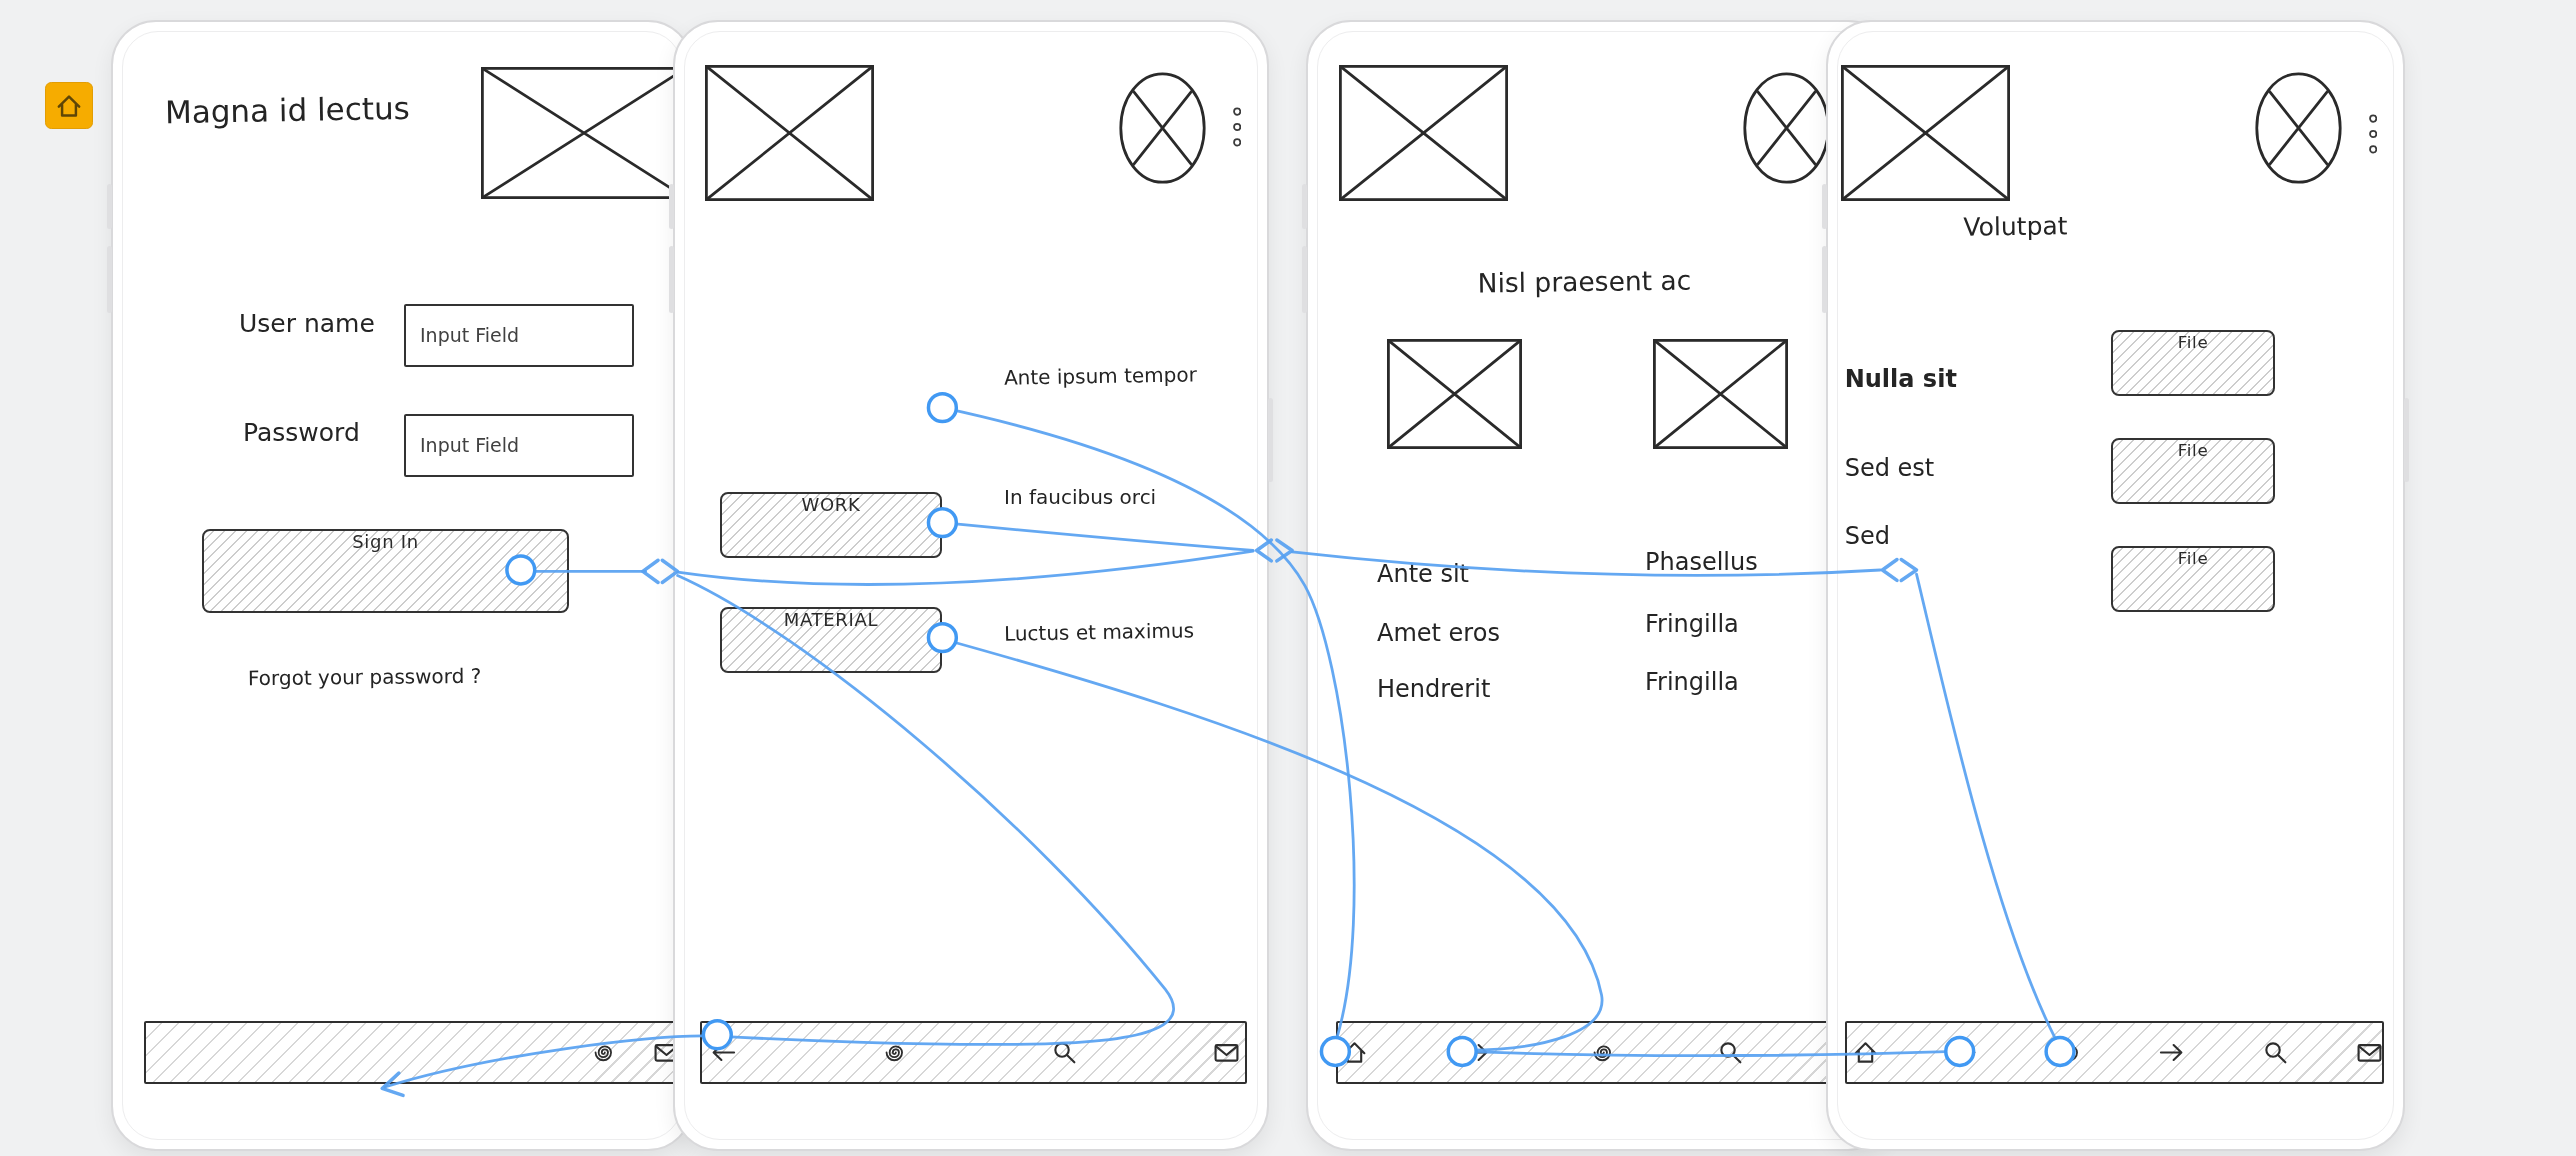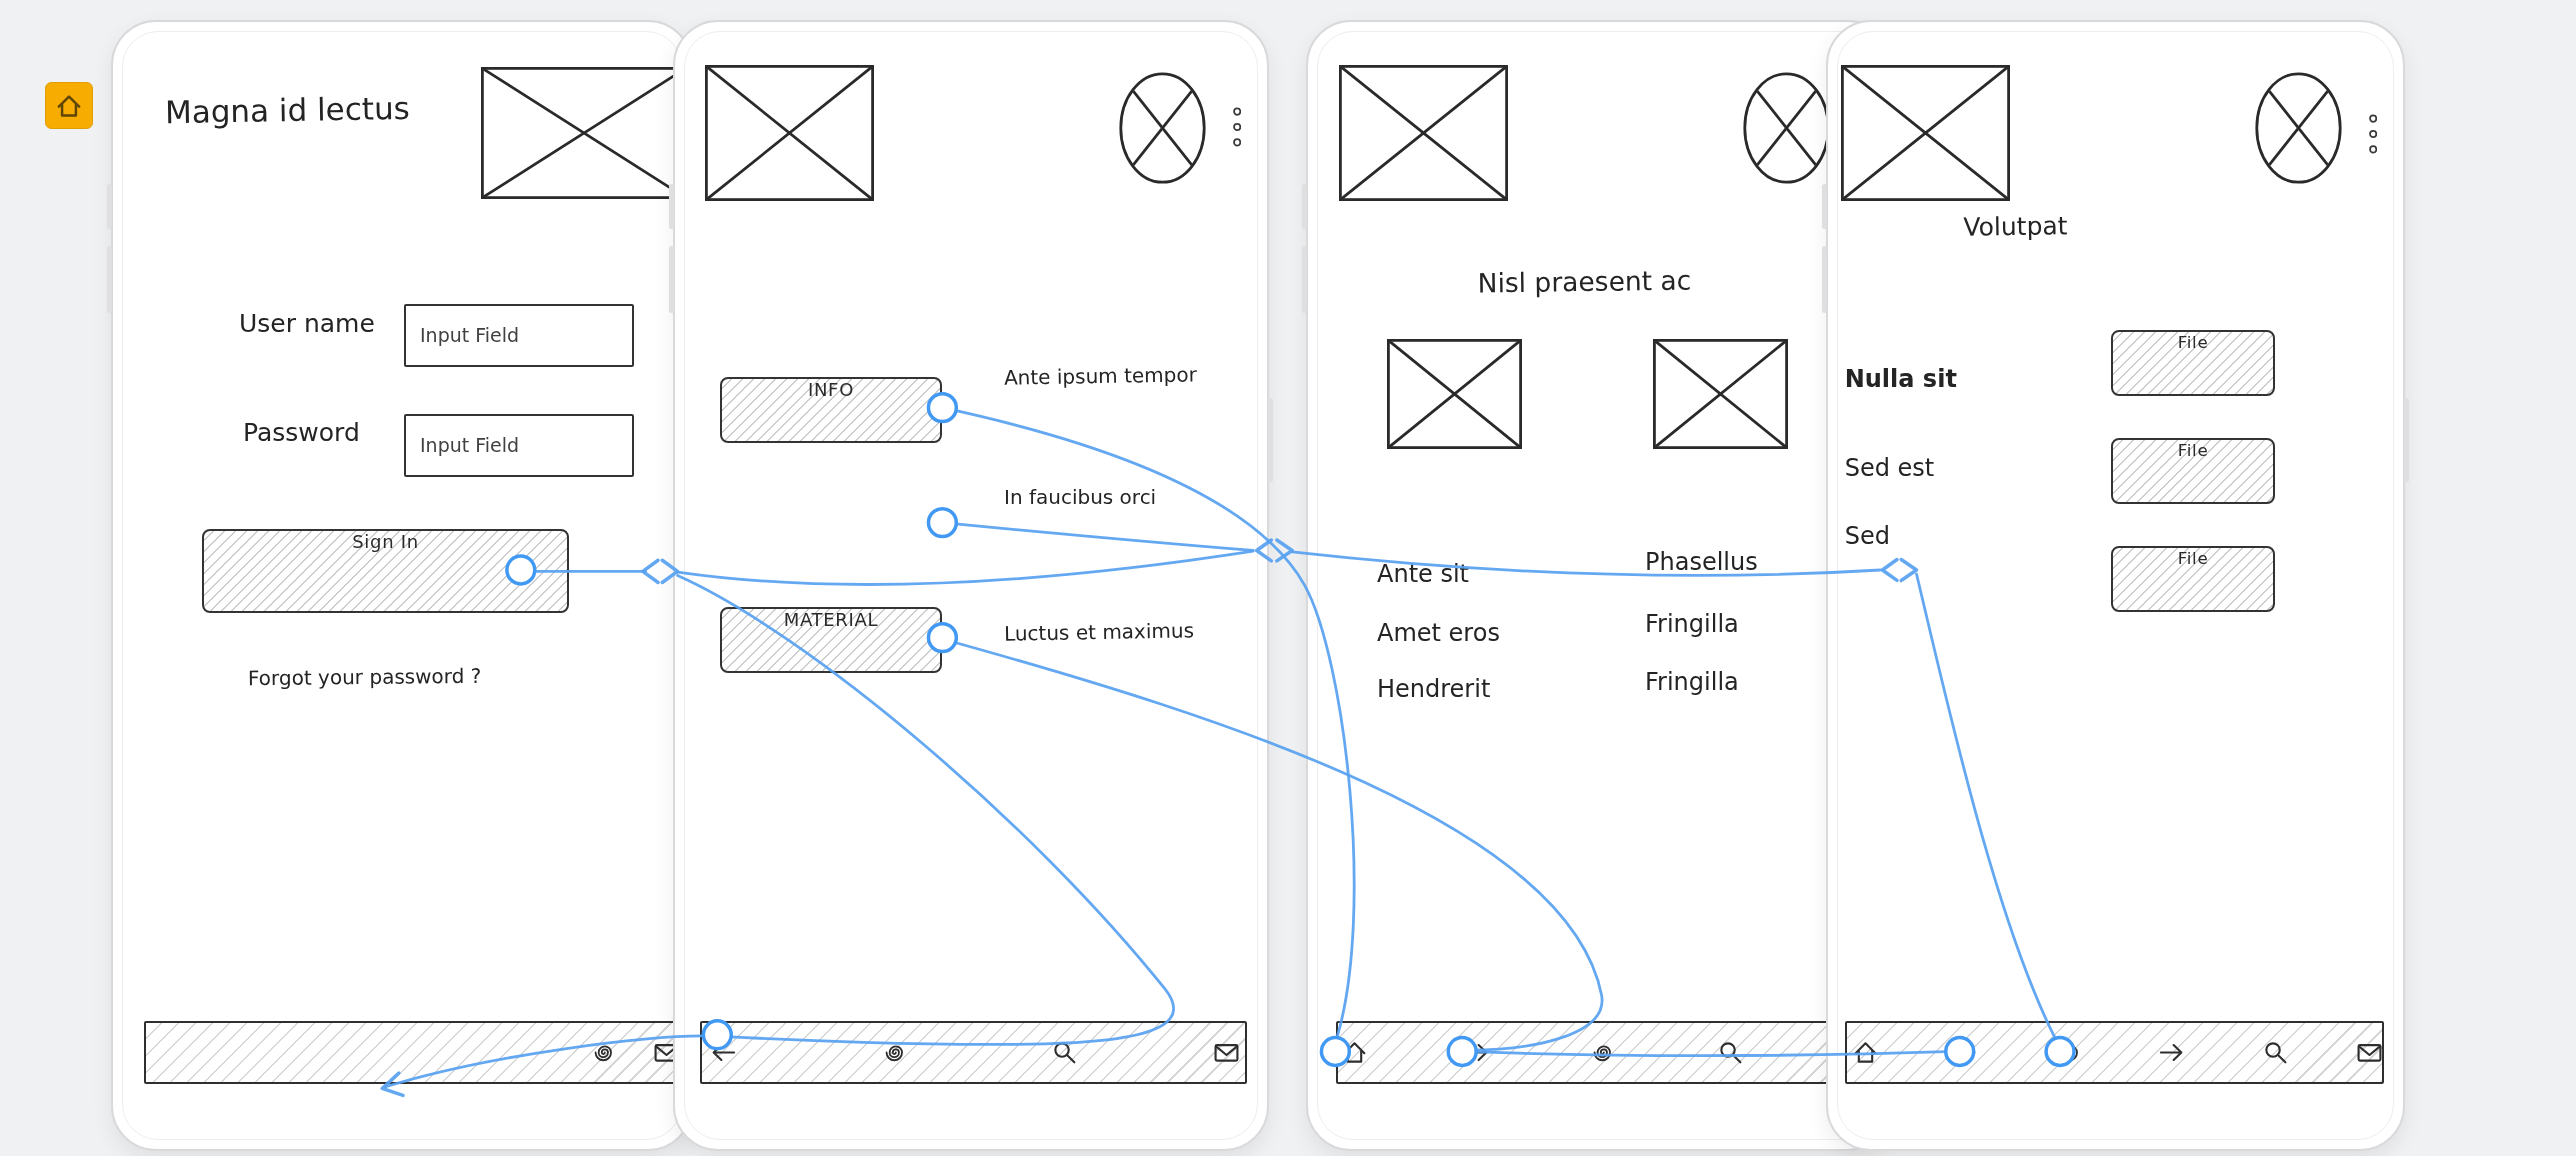--- a/index.html
+++ b/index.html
@@ -101,25 +101,25 @@
     <svg class="avph" style="position:absolute;left:443px;top:49px;" width="89" height="114" viewBox="0 0 128 164">
       <ellipse cx="64" cy="82" rx="60" ry="78"></ellipse>
         <path d="M22 29 L106 135 M106 29 L22 135"></path>
     </svg>
     <svg class="kebab" style="position:absolute;left:558px;top:84px;" width="8.4" height="49" viewBox="0 0 12 70">
       <circle cx="6" cy="8" r="4.5"></circle>
         <circle cx="6" cy="30" r="4.5"></circle>
         <circle cx="6" cy="52" r="4.5"></circle>
     </svg>
 
-    <div class="btn hatch-btn" style="left:45px;top:355px;width:222px;height:66px;">
-      <span>INFO</span>
-    </div>
     <div class="lbl note" style="left:329px;top:342px;transform:rotate(-1deg);">Ante ipsum tempor</div>
 
+    <div class="btn hatch-btn" style="left:45px;top:470px;width:222px;height:66px;">
+      <span>WORK</span>
+    </div>
     <div class="lbl note" style="left:329px;top:463px;">In faucibus orci</div>
 
     <div class="btn hatch-btn" style="left:45px;top:585px;width:222px;height:66px;">
       <span>MATERIAL</span>
     </div>
     <div class="lbl note" style="left:329px;top:598px;transform:rotate(-1deg);">Luctus et maximus</div>
 
     <div class="navbar hatch-bar" style="left:25px;top:999px;width:547px;height:63px;">
       <span class="navicon" style="left:5.6px;">
           <svg viewBox="0 0 44 44">

